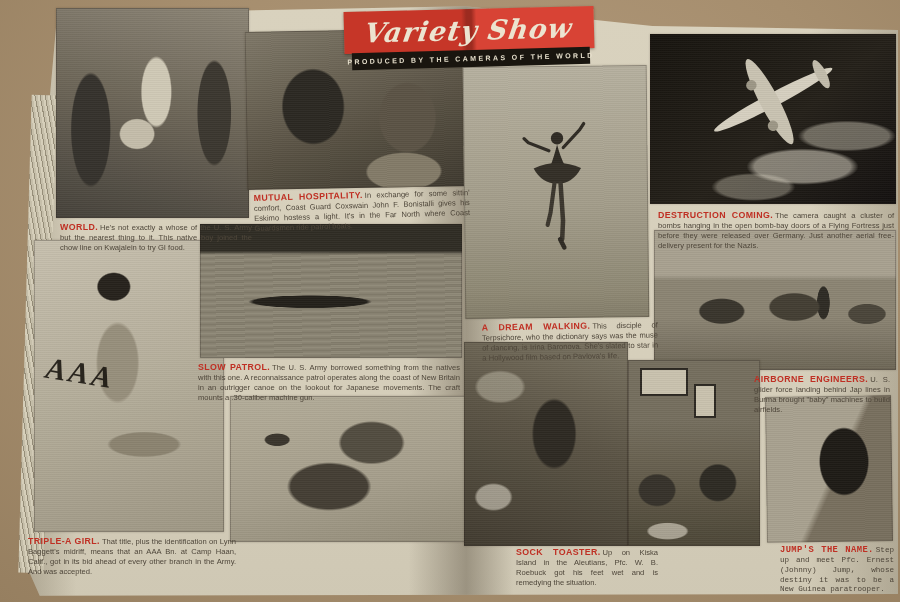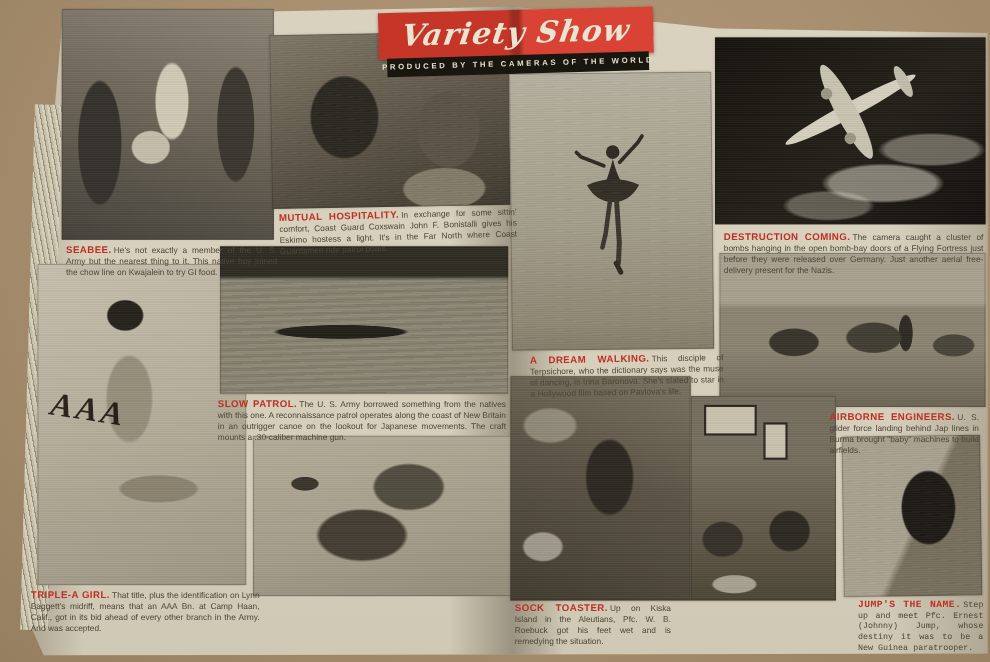--- a/index.html
+++ b/index.html
@@ -163,21 +163,21 @@
   <div class="photo ph-seabee" title="Two Seabees knife-fight training in the sand"></div>
 
   <div class="photo ph-sock" title="Soldier drying a sock over a campfire on Kiska Island"></div>
 
   <div class="photo ph-homey" title="Lady Cavendish helping a sergeant write a letter">
     <span class="frame f1"></span>
     <span class="frame f2"></span>
   </div>
 
   <div class="cap" style="left:60px;top:222px;width:192px;">
-    <span class="head">SEABEE.</span><span>He's not exactly a member of the U. S. Army but the nearest thing to it. This native boy joined the chow line on Kwajalein to try GI food.</span>
+    <span class="head">WORLD.</span><span>He's not exactly a whose of the U. S. Army but the nearest thing to it. This native boy joined the chow line on Kwajalein to try GI food.</span>
   </div>
 
   <div class="cap" style="left:254px;top:190px;width:216px;transform:rotate(-1.6deg);">
     <span class="head">MUTUAL HOSPITALITY.</span><span>In exchange for some sittin' comfort, Coast Guard Coxswain John F. Bonistalli gives his Eskimo hostess a light. It's in the Far North where Coast Guardsmen ride patrol boats.</span>
   </div>
 
   <div class="cap" style="left:658px;top:210px;width:236px;">
     <span class="head">DESTRUCTION COMING.</span><span>The camera caught a cluster of bombs hanging in the open bomb-bay doors of a Flying Fortress just before they were released over Germany. Just another aerial free-delivery present for the Nazis.</span>
   </div>
 
@@ -191,21 +191,21 @@
 
   <div class="cap" style="left:754px;top:374px;width:136px;">
     <span class="head">AIRBORNE ENGINEERS.</span><span>U. S. glider force landing behind Jap lines in Burma brought "baby" machines to build airfields.</span>
   </div>
 
   <div class="cap" style="left:28px;top:536px;width:208px;">
     <span class="head">TRIPLE-A GIRL.</span><span>That title, plus the identification on Lynn Baggett's midriff, means that an AAA Bn. at Camp Haan, Calif., got in its bid ahead of every other branch in the Army. And was accepted.</span>
   </div>
 
 
-  <div class="cap" style="left:468px;top:547px;width:142px;">
+  <div class="cap" style="left:516px;top:547px;width:142px;">
     <span class="head">SOCK TOASTER.</span><span>Up on Kiska Island in the Aleutians, Pfc. W. B. Roebuck got his feet wet and is remedying the situation.</span>
   </div>
 
 
   <div class="cap" style="left:780px;top:545px;width:114px;font-family:Liberation Mono, monospace;">
     <span class="head">JUMP'S THE NAME.</span><span>Step up and meet Pfc. Ernest (Johnny) Jump, whose destiny it was to be a New Guinea paratrooper.</span>
   </div>
 
 </div>
 

